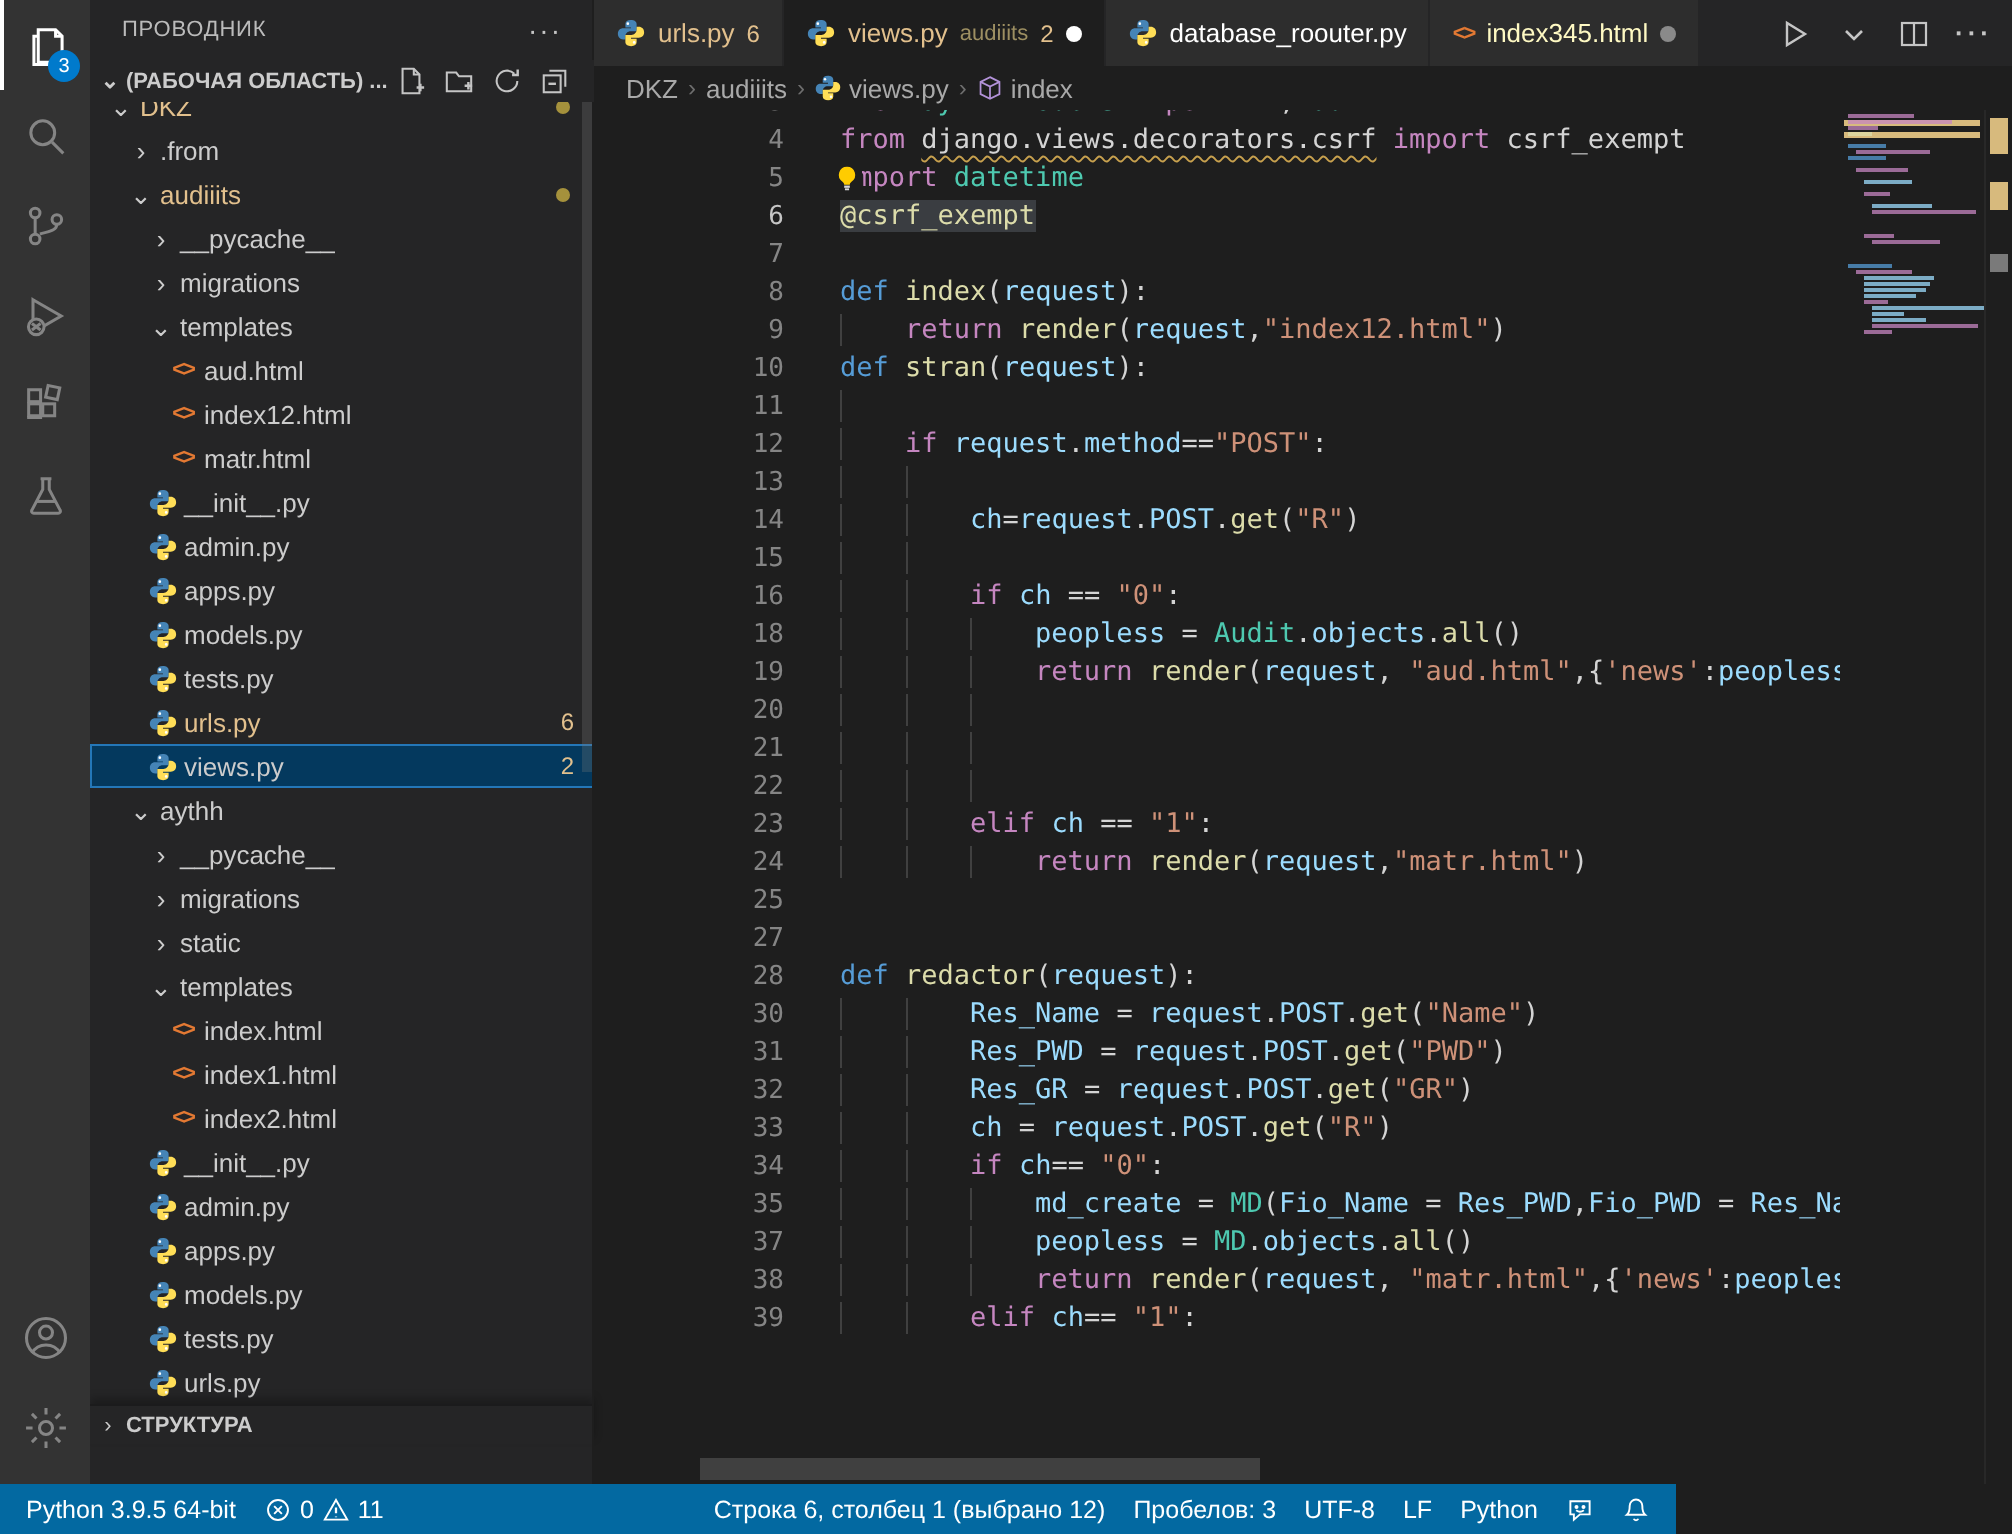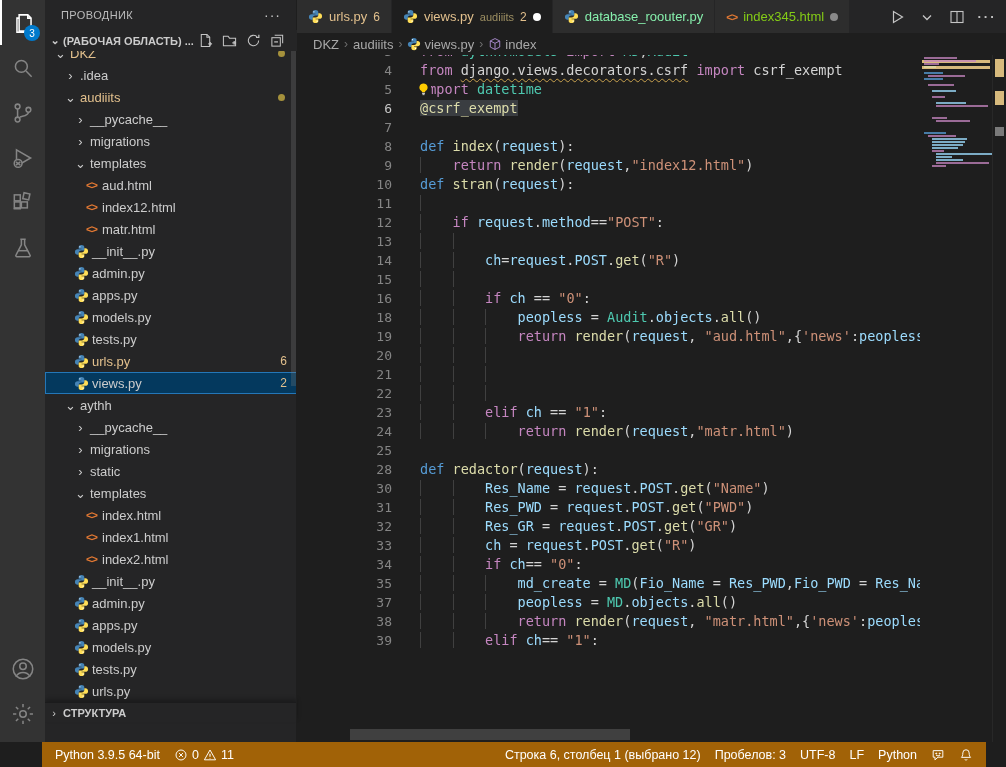--- a/index.html
+++ b/index.html
@@ -76,22 +76,22 @@
   
   #minimap { position:absolute; top:2px; right:16px; width:68px; }
   .mm-row { height:3px; position:relative; }
   .mm-bar { position:absolute; left:2px; top:0; height:2px; opacity:.75; }
   .mm-hl { position:absolute; left:0; right:0; top:0; height:3px; background:#d7ba7d; }
   #ruler { position:absolute; top:0; right:0; width:14px; height:100%; background:#1e1e1e; border-left:1px solid #282828; }
   .rmark { position:absolute; left:2px; width:9px; }
   #hscroll { position:absolute; bottom:2px; left:53px; width:280px; height:11px; background:rgba(121,121,121,.38); }
 
   
-  #statusbar { position:absolute; left:0; bottom:0; width:944px; height:25px; background:#a16207; color:#ffffff;
-    display:flex; align-items:center; font-size:12.5px; z-index:6;margin-left:42px; }
+  #statusbar { position:absolute; left:0; bottom:0; width:838px; height:25px; background:#0369a1; color:#ffffff;
+    display:flex; align-items:center; font-size:12.5px; z-index:6; }
   .st-item { display:flex; align-items:center; gap:4px; padding:0 7px; height:25px; cursor:pointer; white-space:nowrap; }
   .st-item svg { width:14px; height:14px; }
   #st-left { display:flex; margin-left:6px; }
   #st-right { display:flex; margin-left:auto; margin-right:6px; }
 </style>
 </head>
 <body>
 
 <div id="root">
   <div id="activitybar">
@@ -211,21 +211,21 @@
     </div>
     <div id="tree">
         <div id="treeinner">
           <div class="trow mod" style="padding-left: 8px;">
             <span class="tw">⌄</span>
             <span class="tlabel">DKZ</span>
             <span class="tdot"></span>
           </div>
           <div class="trow" style="padding-left: 18px;">
             <span class="tw">›</span>
-            <span class="tlabel">.idea</span>
+            <span class="tlabel">.from</span>
           </div>
           <div class="trow mod" style="padding-left: 18px;">
             <span class="tw">⌄</span>
             <span class="tlabel">audiiits</span>
             <span class="tdot"></span>
           </div>
           <div class="trow" style="padding-left: 28px;">
             <span class="tw">›</span>
             <span class="tlabel">__pycache__</span>
           </div>
@@ -490,27 +490,27 @@
           </div>
           <div class="tab">
             <span style="display: inline-flex; align-items: center;">
               <svg viewBox="0 0 16 16" width="15" height="15">
                 <path fill="#4584b6" d="M7.9 1c-1.8 0-2.9.8-2.9 2.2V5h3v.5H3.8C2.2 5.5 1 6.6 1 8.4s1.2 3 2.8 3H5V9.7C5 8.2 6.2 7 7.8 7H11V3.2C11 1.8 9.7 1 7.9 1z"></path>
                 <path fill="#ffde57" d="M8.1 15c1.8 0 2.9-.8 2.9-2.2V11h-3v-.5h4.2c1.6 0 2.8-1.1 2.8-2.9s-1.2-3-2.8-3H11v1.7C11 7.8 9.8 9 8.2 9H5v3.8C5 14.2 6.3 15 8.1 15z"></path>
                 <circle cx="6.3" cy="3" r=".7" fill="#fff"></circle>
                 <circle cx="9.7" cy="13" r=".7" fill="#fff"></circle>
               </svg>
             </span>
-            <span style="color: #86efac;">database_roouter.py</span>
+            <span style="color: #ffffff;">database_roouter.py</span>
           </div>
           <div class="tab">
             <span style="display: inline-flex; align-items: center;">
               <span style="color:#e37933;font-size:11px;font-weight:bold;letter-spacing:-1px">&lt;&gt;</span>
             </span>
-            <span style="color: #84cc16;">index345.html</span>
+            <span style="color: #fef9c3;">index345.html</span>
             <span class="dot" style="background: rgb(138, 138, 138);"></span>
           </div>
         </div>
       <div id="tab-actions">
           <div class="act">
             <svg viewBox="0 0 16 16" fill="none" stroke="currentColor" stroke-width="1.1">
               <path d="M4.5 2.5v11l9-5.5z" stroke-width="1.2"></path>
             </svg>
           </div>
           <div class="act">
@@ -581,20 +581,21 @@
           <div class="cl"><span class="ln">15</span><span class="ct"><span class="tk-i">    </span><span class="tk-i">    </span></span></div>
           <div class="cl"><span class="ln">16</span><span class="ct"><span class="tk-i">    </span><span class="tk-i">    </span><span class="tk-k">if</span><span class="tk-p"> </span><span class="tk-v">ch</span><span class="tk-p"> </span><span class="tk-p">==</span><span class="tk-p"> </span><span class="tk-s">"0"</span><span class="tk-p">:</span></span></div>
           <div class="cl"><span class="ln">18</span><span class="ct"><span class="tk-i">    </span><span class="tk-i">    </span><span class="tk-i">    </span><span class="tk-v">peopless</span><span class="tk-p"> </span><span class="tk-p">=</span><span class="tk-p"> </span><span class="tk-t">Audit</span><span class="tk-p">.</span><span class="tk-v">objects</span><span class="tk-p">.</span><span class="tk-f">all</span><span class="tk-p">()</span></span></div>
           <div class="cl"><span class="ln">19</span><span class="ct"><span class="tk-i">    </span><span class="tk-i">    </span><span class="tk-i">    </span><span class="tk-k">return</span><span class="tk-p"> </span><span class="tk-f">render</span><span class="tk-p">(</span><span class="tk-v">request</span><span class="tk-p">, </span><span class="tk-s">"aud.html"</span><span class="tk-p">,{</span><span class="tk-s">'news'</span><span class="tk-p">:</span><span class="tk-v">peopless</span></span></div>
           <div class="cl"><span class="ln">20</span><span class="ct"><span class="tk-i">    </span><span class="tk-i">    </span><span class="tk-i">    </span></span></div>
           <div class="cl"><span class="ln">21</span><span class="ct"><span class="tk-i">    </span><span class="tk-i">    </span><span class="tk-i">    </span></span></div>
           <div class="cl"><span class="ln">22</span><span class="ct"><span class="tk-i">    </span><span class="tk-i">    </span><span class="tk-i">    </span></span></div>
           <div class="cl"><span class="ln">23</span><span class="ct"><span class="tk-i">    </span><span class="tk-i">    </span><span class="tk-k">elif</span><span class="tk-p"> </span><span class="tk-v">ch</span><span class="tk-p"> </span><span class="tk-p">==</span><span class="tk-p"> </span><span class="tk-s">"1"</span><span class="tk-p">:</span></span></div>
           <div class="cl"><span class="ln">24</span><span class="ct"><span class="tk-i">    </span><span class="tk-i">    </span><span class="tk-i">    </span><span class="tk-k">return</span><span class="tk-p"> </span><span class="tk-f">render</span><span class="tk-p">(</span><span class="tk-v">request</span><span class="tk-p">,</span><span class="tk-s">"matr.html"</span><span class="tk-p">)</span></span></div>
           <div class="cl"><span class="ln">25</span><span class="ct"></span></div>
+          <div class="cl"><span class="ln">27</span><span class="ct"></span></div>
           <div class="cl"><span class="ln">28</span><span class="ct"><span class="tk-d">def</span><span class="tk-p"> </span><span class="tk-f">redactor</span><span class="tk-p">(</span><span class="tk-v">request</span><span class="tk-p">):</span></span></div>
           <div class="cl"><span class="ln">30</span><span class="ct"><span class="tk-i">    </span><span class="tk-i">    </span><span class="tk-v">Res_Name</span><span class="tk-p"> = </span><span class="tk-v">request</span><span class="tk-p">.</span><span class="tk-v">POST</span><span class="tk-p">.</span><span class="tk-f">get</span><span class="tk-p">(</span><span class="tk-s">"Name"</span><span class="tk-p">)</span></span></div>
           <div class="cl"><span class="ln">31</span><span class="ct"><span class="tk-i">    </span><span class="tk-i">    </span><span class="tk-v">Res_PWD</span><span class="tk-p"> = </span><span class="tk-v">request</span><span class="tk-p">.</span><span class="tk-v">POST</span><span class="tk-p">.</span><span class="tk-f">get</span><span class="tk-p">(</span><span class="tk-s">"PWD"</span><span class="tk-p">)</span></span></div>
           <div class="cl"><span class="ln">32</span><span class="ct"><span class="tk-i">    </span><span class="tk-i">    </span><span class="tk-v">Res_GR</span><span class="tk-p"> = </span><span class="tk-v">request</span><span class="tk-p">.</span><span class="tk-v">POST</span><span class="tk-p">.</span><span class="tk-f">get</span><span class="tk-p">(</span><span class="tk-s">"GR"</span><span class="tk-p">)</span></span></div>
           <div class="cl"><span class="ln">33</span><span class="ct"><span class="tk-i">    </span><span class="tk-i">    </span><span class="tk-v">ch</span><span class="tk-p"> = </span><span class="tk-v">request</span><span class="tk-p">.</span><span class="tk-v">POST</span><span class="tk-p">.</span><span class="tk-f">get</span><span class="tk-p">(</span><span class="tk-s">"R"</span><span class="tk-p">)</span></span></div>
           <div class="cl"><span class="ln">34</span><span class="ct"><span class="tk-i">    </span><span class="tk-i">    </span><span class="tk-k">if</span><span class="tk-p"> </span><span class="tk-v">ch</span><span class="tk-p">== </span><span class="tk-s">"0"</span><span class="tk-p">:</span></span></div>
           <div class="cl"><span class="ln">35</span><span class="ct"><span class="tk-i">    </span><span class="tk-i">    </span><span class="tk-i">    </span><span class="tk-v">md_create</span><span class="tk-p"> = </span><span class="tk-t">MD</span><span class="tk-p">(</span><span class="tk-v">Fio_Name</span><span class="tk-p"> = </span><span class="tk-v">Res_PWD</span><span class="tk-p">,</span><span class="tk-v">Fio_PWD</span><span class="tk-p"> = </span><span class="tk-v">Res_Name</span></span></div>
           <div class="cl"><span class="ln">37</span><span class="ct"><span class="tk-i">    </span><span class="tk-i">    </span><span class="tk-i">    </span><span class="tk-v">peopless</span><span class="tk-p"> = </span><span class="tk-t">MD</span><span class="tk-p">.</span><span class="tk-v">objects</span><span class="tk-p">.</span><span class="tk-f">all</span><span class="tk-p">()</span></span></div>
           <div class="cl"><span class="ln">38</span><span class="ct"><span class="tk-i">    </span><span class="tk-i">    </span><span class="tk-i">    </span><span class="tk-k">return</span><span class="tk-p"> </span><span class="tk-f">render</span><span class="tk-p">(</span><span class="tk-v">request</span><span class="tk-p">, </span><span class="tk-s">"matr.html"</span><span class="tk-p">,{</span><span class="tk-s">'news'</span><span class="tk-p">:</span><span class="tk-v">peopless</span></span></div>
           <div class="cl"><span class="ln">39</span><span class="ct"><span class="tk-i">    </span><span class="tk-i">    </span><span class="tk-k">elif</span><span class="tk-p"> </span><span class="tk-v">ch</span><span class="tk-p">== </span><span class="tk-s">"1"</span><span class="tk-p">:</span></span></div>

